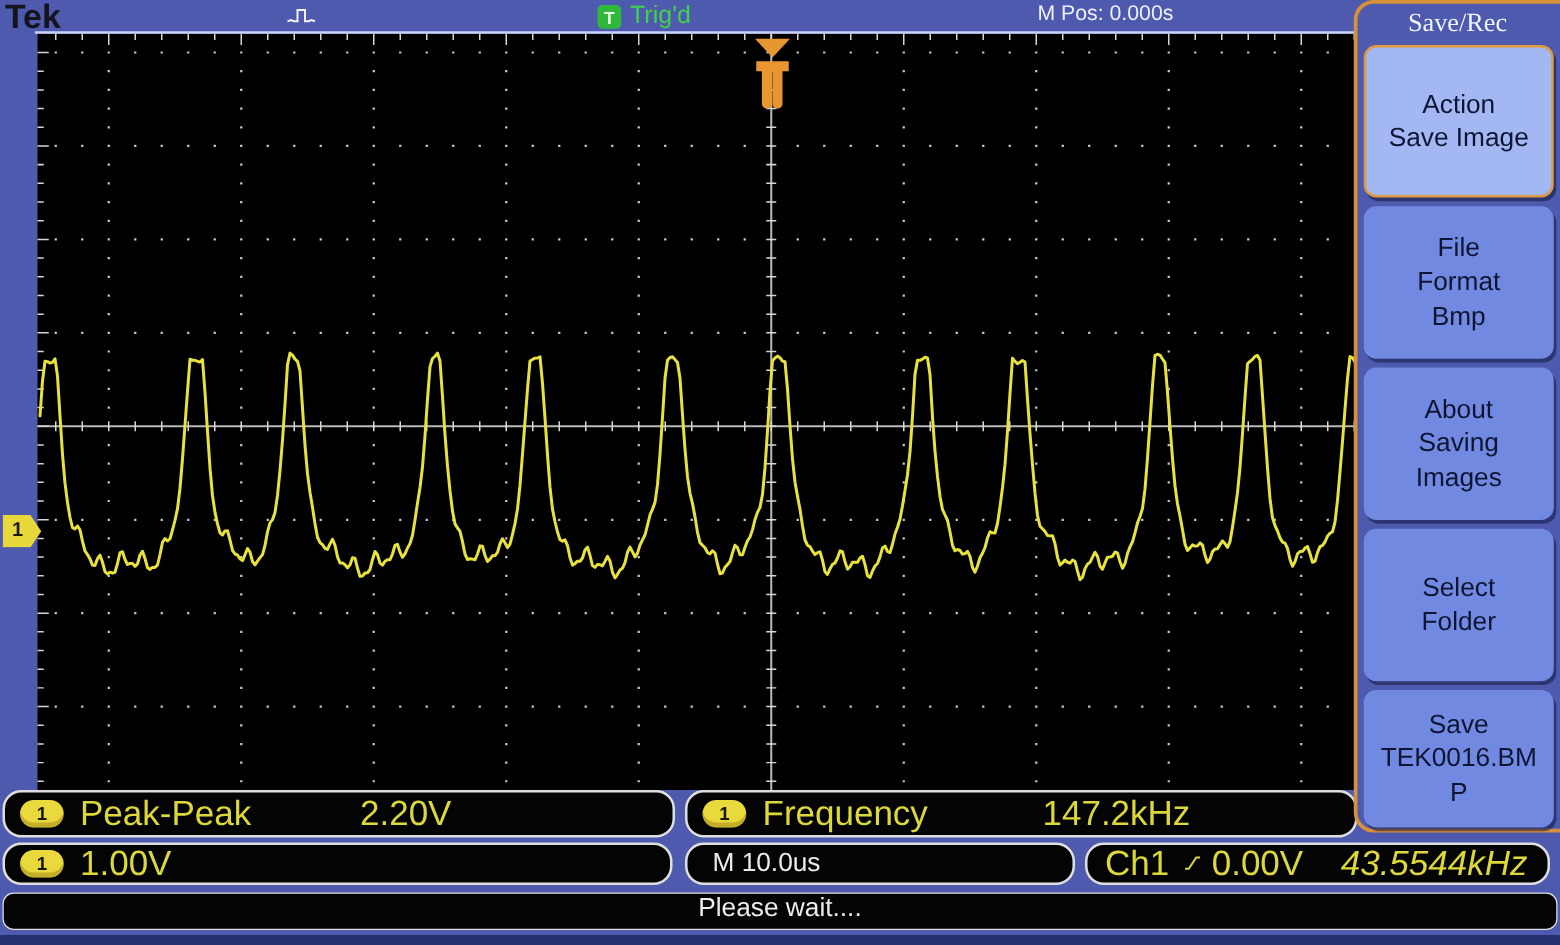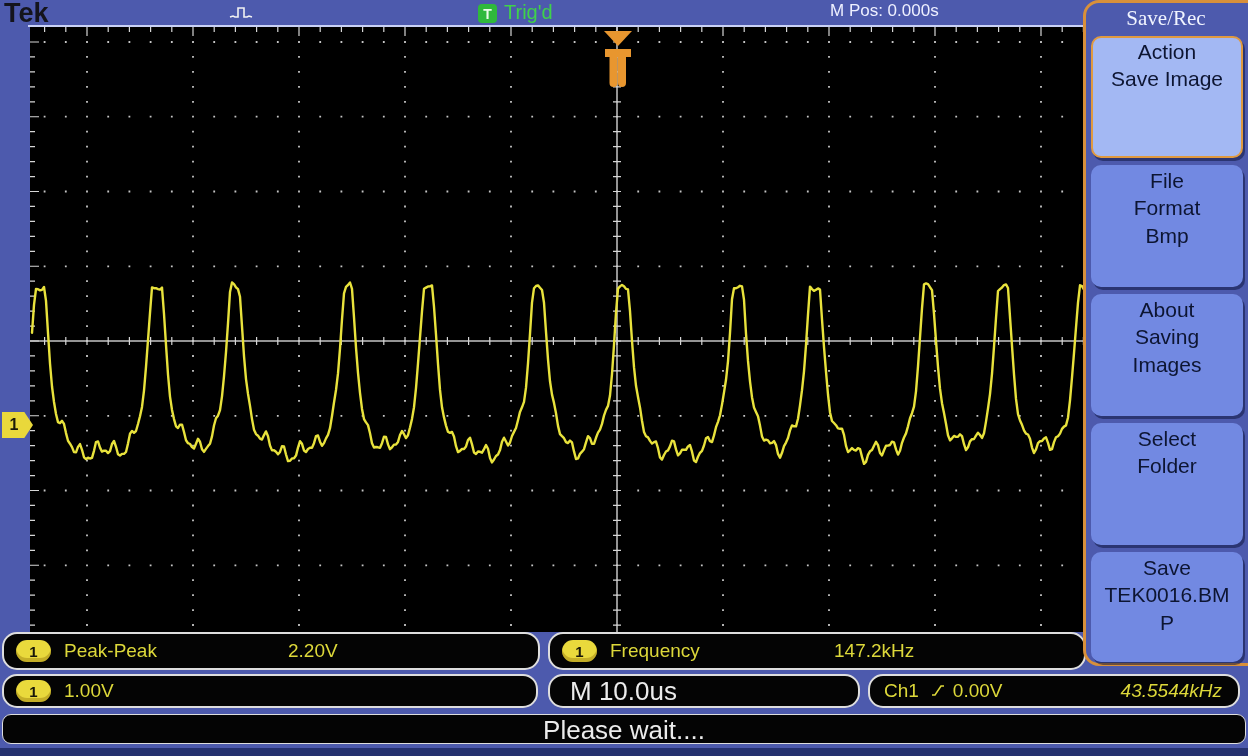--- a/index.html
+++ b/index.html
@@ -29,38 +29,38 @@
     clip-path:polygon(0 0,72% 0,100% 50%,72% 100%,0 100%);
     color:#1a1a08;font-weight:bold;font-size:16px;display:flex;align-items:center;justify-content:center;
     padding-right:7px;box-sizing:border-box;}
 
   
   .pill{position:absolute;background:#040404;border:2px solid #dedede;border-radius:15px;
     box-sizing:border-box;display:flex;align-items:center;padding:0 12px;z-index:4;}
   .badge{width:35px;height:22px;border-radius:11px;background:#e9d93c;flex:0 0 auto;
     box-shadow:inset 0 -4px 0 rgba(130,95,0,.35);
     color:#17160a;font-weight:bold;font-size:15px;display:flex;align-items:center;justify-content:center;}
-  .ytext{color:#ddd83a;font-size:19px;}
-  .wtext{color:#ececec;font-size:26px;text-align:right;}
+  .ytext{color:#ddd83a;font-size:28px;}
+  .wtext{color:#ececec;font-size:21px;text-align:right;}
   .meas-name{margin-left:13px;}
   .meas-value{position:absolute;left:284px;}
   .p-row1{top:632px;height:38px;}
   .p-row2{top:674px;height:34px;}
   .statusbar{left:2px;top:714px;width:1244px;height:30px;border-width:1px;border-radius:9px;
     justify-content:space-between;padding:0 9px;flex-direction:column;}
   .bottom-strip{left:0;top:748px;width:1248px;height:8px;background:#25316f;z-index:1;}
   .slope-icon{margin:0 8px 0 12px;}
 
   
   .sidepanel{left:1083px;top:0px;width:176px;height:666px;background:#4d5aad;
     border:3px solid #d8903a;border-radius:16px 0 0 16px;box-sizing:border-box;z-index:5;}
   .side-title{left:1096px;top:6px;width:140px;text-align:center;font-size:21px;color:#f1f4ff;z-index:6;font-family:Liberation Serif, serif;}
   .skbtn{position:absolute;left:1091px;width:152px;height:122px;background:#7289e2;border-radius:10px;
     border:2px solid #7289e2;box-sizing:border-box;z-index:6;
-    display:flex;justify-content:center;text-align:center;
+    display:flex;align-items:center;justify-content:center;text-align:center;
     box-shadow:2px 3px 0 rgba(16,24,66,.55);cursor:pointer;}
   .skbtn .lbl{font-size:21px;line-height:1.3;color:#0d1532;white-space:pre-line;}
   .skbtn.active{background:#a3b8f3;border-color:#e09a40;}
   .b1{top:36px;} .b2{top:165px;} .b3{top:294px;} .b4{top:423px;} .b5{top:552px;height:110px;}
 </style>
 </head>
 <body>
 
 <div class="abs brand">Tek</div>
 <svg class="abs acq-icon" width="30" height="18" viewBox="0 0 30 18">

